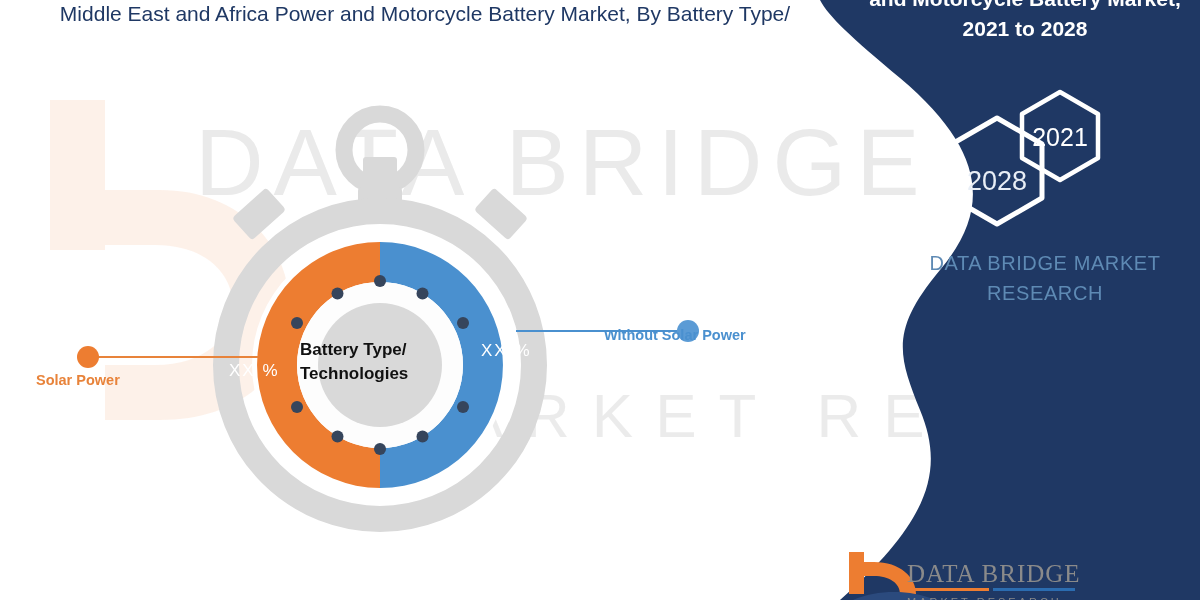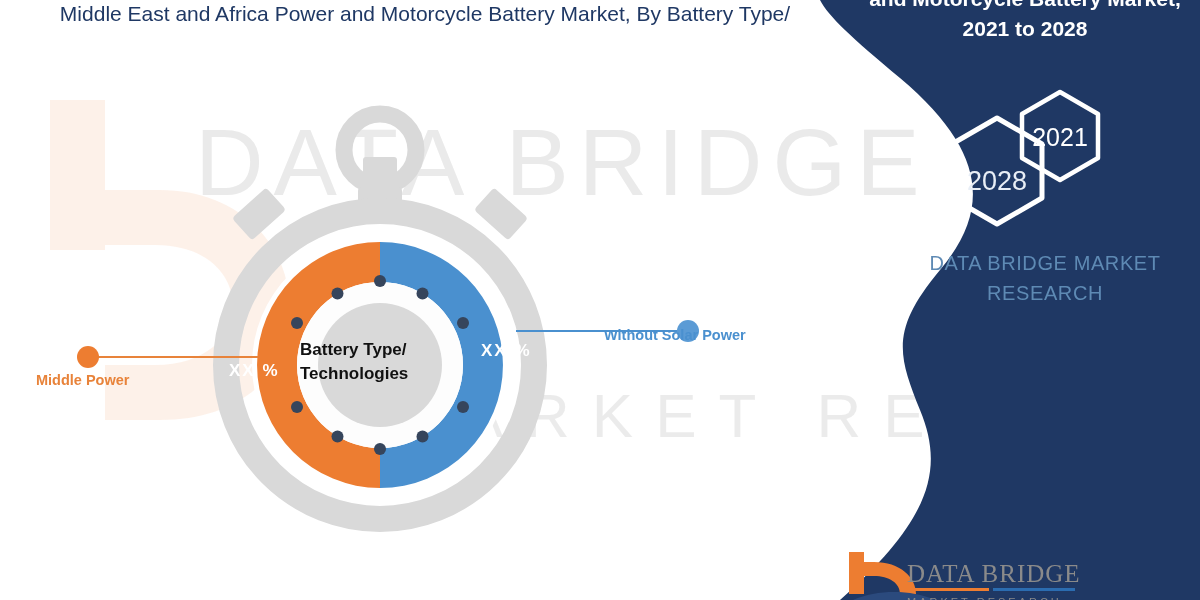--- a/index.html
+++ b/index.html
@@ -65,21 +65,21 @@
 
   
   .chart { position:absolute; left:200px; top:95px; width:400px; height:460px; }
 
   .center-label {
     position:absolute; left:300px; top:338px; width:160px;
     text-align:left; color:#111; font-weight:bold;
     font-size:17px; line-height:24px;
   }
   .pct {
-    position:absolute; color:#ffffff; font-weight:bold; font-size:17px;
+    position:absolute; color:#ffffff; font-weight:normal; font-size:17px;
     letter-spacing:2px; white-space:nowrap;
   }
   .pct-left  { left:229px; top:361px; }
   .pct-right { left:481px; top:341px; }
 
   .leg-label { position:absolute; font-weight:bold; font-size:14.5px; white-space:nowrap; }
   .leg-left  { left:36px;  top:372px; color:#E8833A; }
   .leg-right { left:604px; top:300px; color:#4A90CF;margin-top:27px; }
 
   .connectors { position:absolute; left:0; top:0; width:1200px; height:600px; }
@@ -194,16 +194,16 @@
   <div class="pct pct-right">XX %</div>
 
   <svg class="connectors" viewBox="0 0 1200 600">
     <line x1="92" y1="357" x2="258" y2="357" stroke="#E8833A" stroke-width="2"></line>
     <circle cx="88" cy="357" r="11" fill="#ED7D31"></circle>
 
     <line x1="516" y1="331" x2="683" y2="331" stroke="#4A90CF" stroke-width="2"></line>
     <circle cx="688" cy="331" r="11" fill="#5B9BD5"></circle>
   </svg>
 
-  <div class="leg-label leg-left">Middle Power</div>
+  <div class="leg-label leg-left">Solar Power</div>
   <div class="leg-label leg-right">Without Solar Power</div>
 
 </div>
 
 </body></html>

